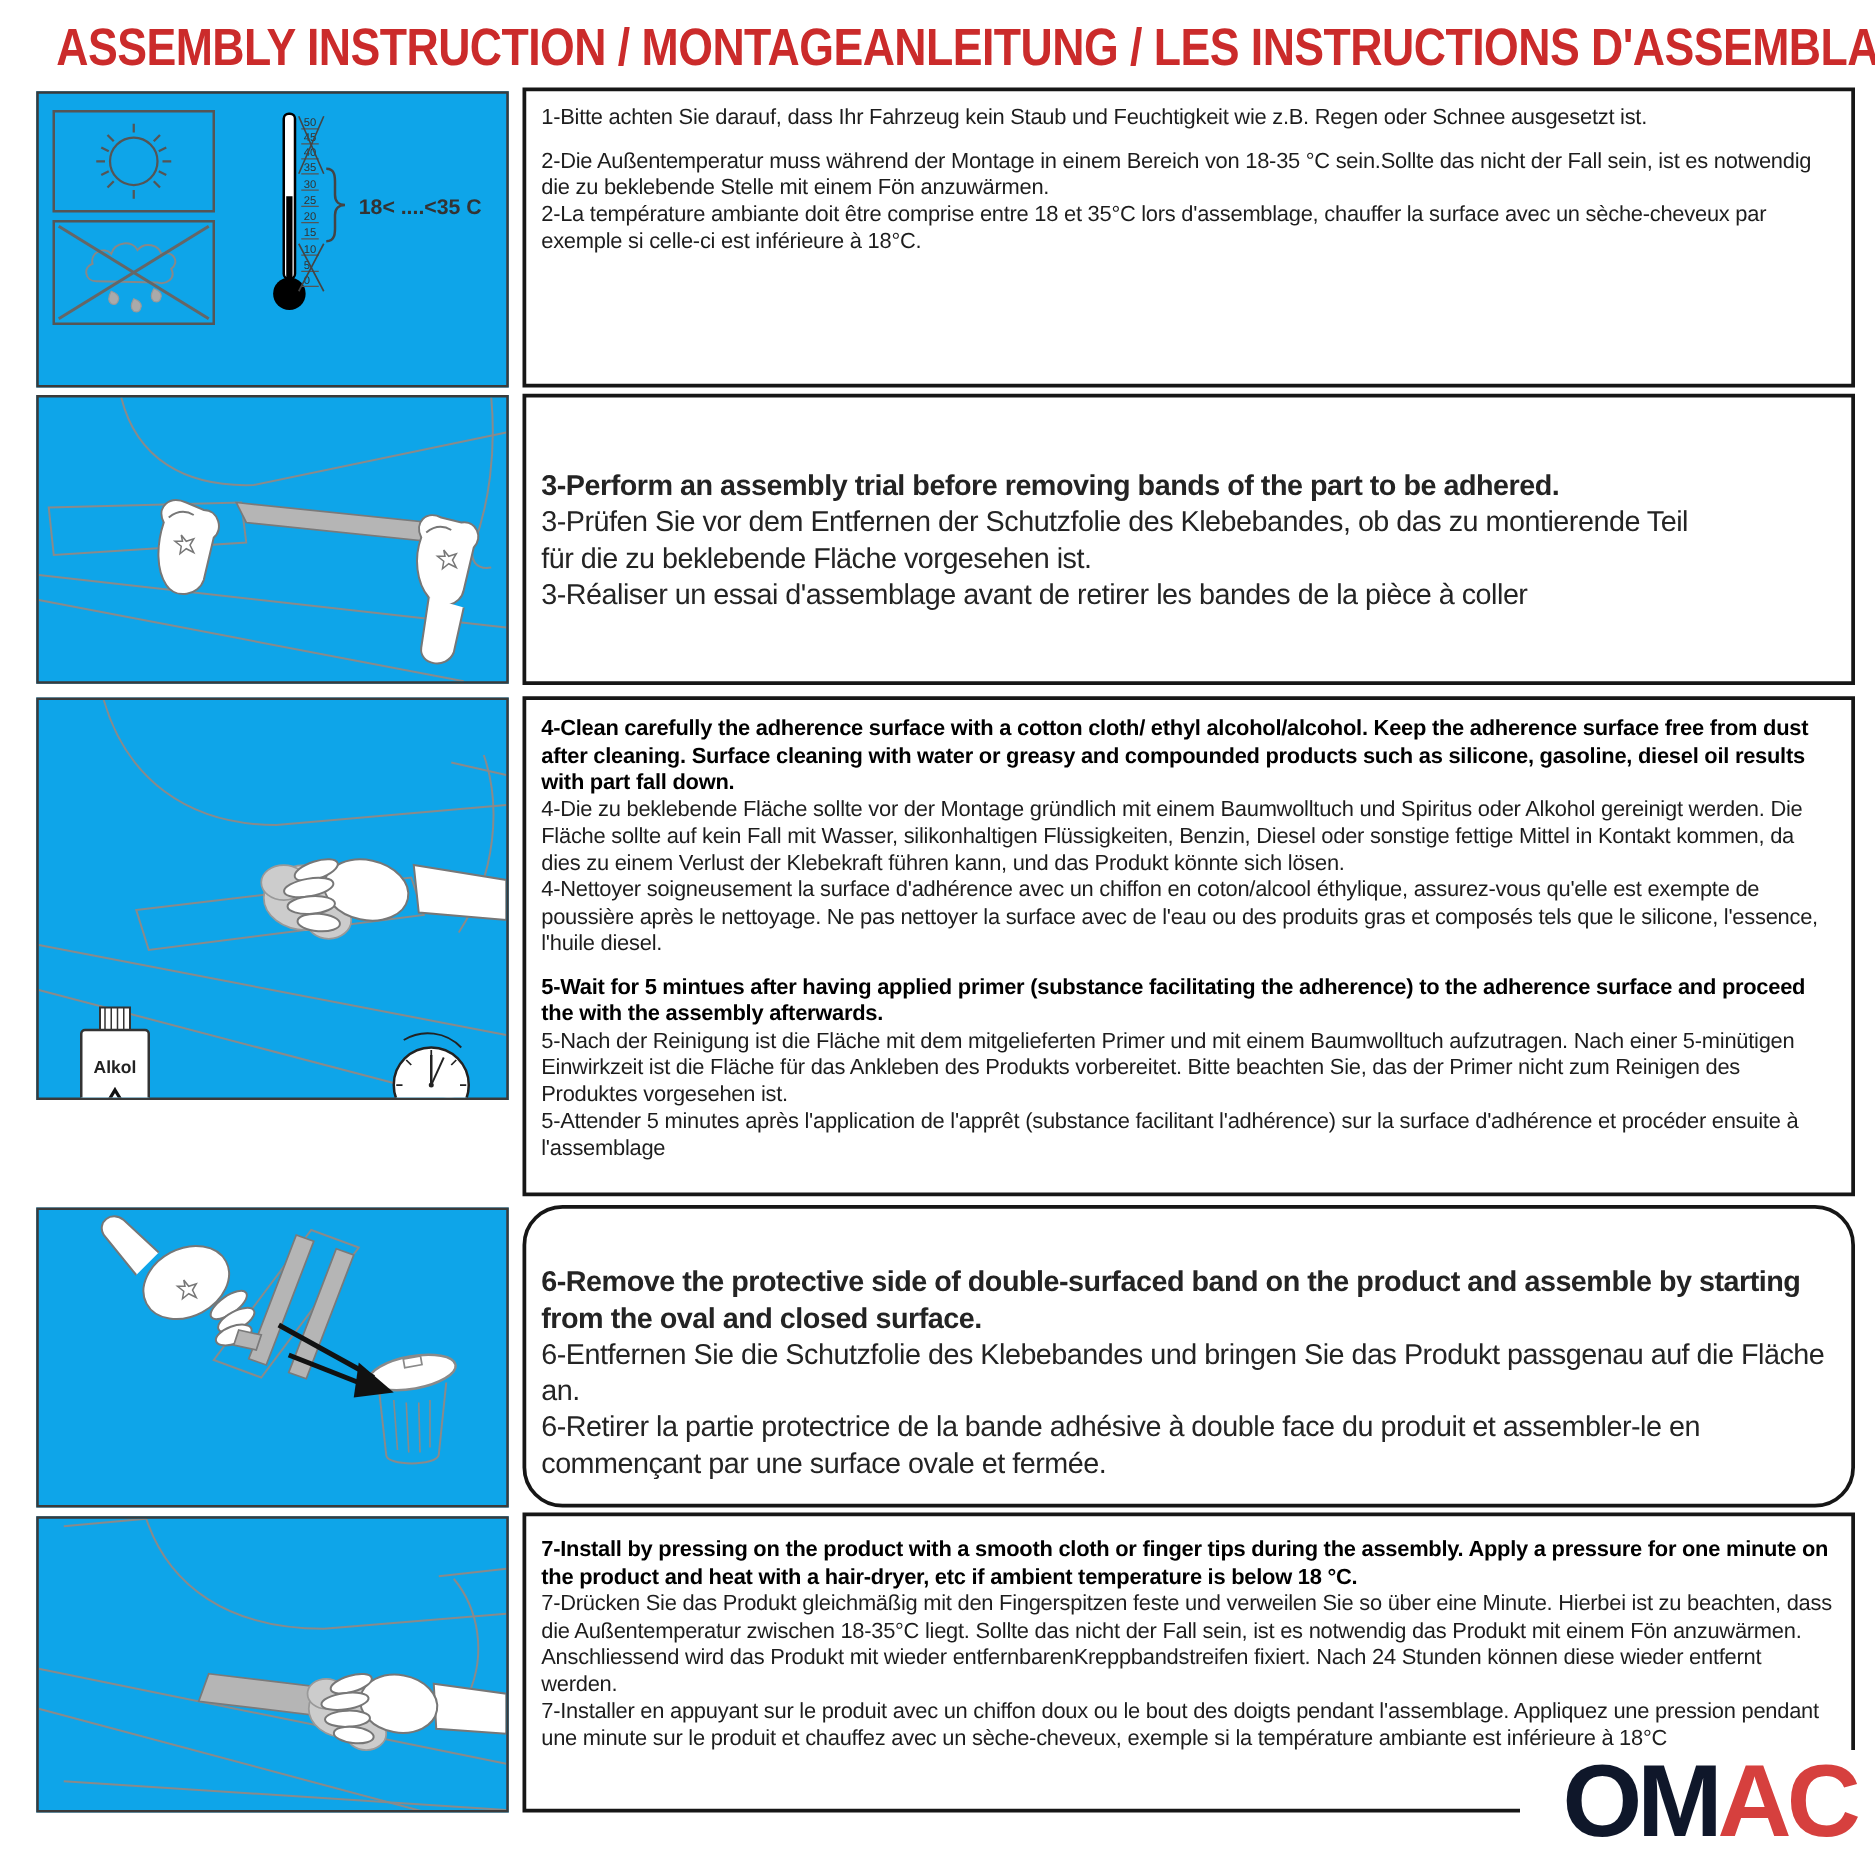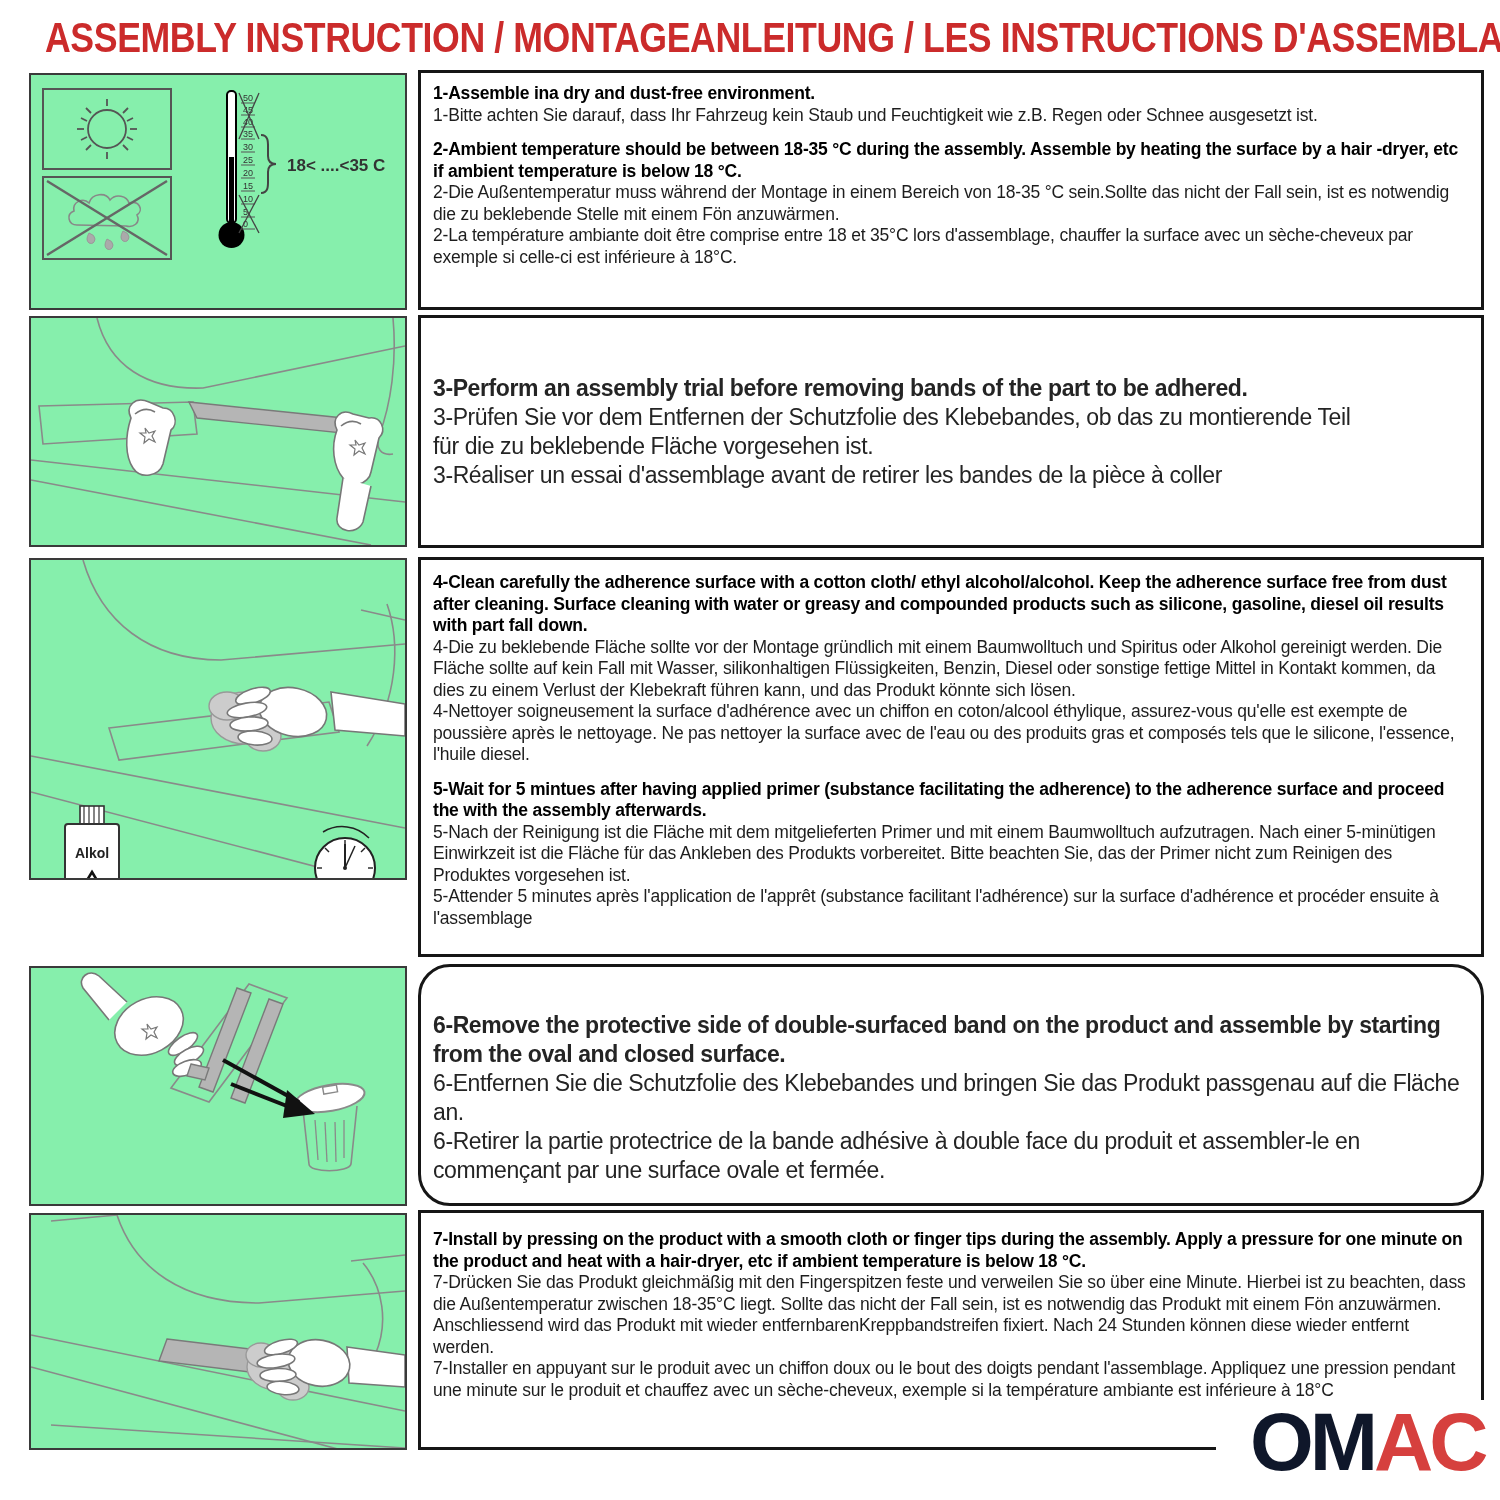--- a/index.html
+++ b/index.html
@@ -2,21 +2,21 @@
 <html><head>
 <meta charset="utf-8">
 <style>
   html,body{margin:0;padding:0;background:#ffffff;}
   body{width:1500px;height:1500px;position:relative;font-family:"Liberation Sans",sans-serif;overflow:hidden;}
   .page-title{
     position:absolute;left:45px;top:14px;font-size:42px;font-weight:bold;color:#cb2b2b;
     letter-spacing:-0.5px;white-space:nowrap;transform:scaleX(0.85);transform-origin:left top;
   }
   .row{position:absolute;left:0;width:1500px;}
-  .illus{position:absolute;left:29px;width:378px;border:2px solid #3a3a3a;background:#86efac;box-sizing:border-box;overflow:hidden;}
+  .illus{position:absolute;left:29px;width:378px;border:2px solid #3a3a3a;background:#0ea5e9;box-sizing:border-box;overflow:hidden;}
   .tbox{position:absolute;left:418px;width:1066px;border:3px solid #161616;background:#fff;box-sizing:border-box;overflow:hidden;}
   .tbox .inner{padding:10px 12px 0 12px;}
   p{margin:0;color:#1d1d1d;}
   .sm p{font-size:17.5px;line-height:21.5px;letter-spacing:-0.2px;max-width:1040px;}
   .lg p{font-size:23px;line-height:29px;letter-spacing:-0.4px;color:#242424;max-width:1040px;}
   .lg p.w940{max-width:940px;}
   .hd{font-weight:bold;color:#000;}
   .gap{height:13px;}
   svg{display:block;}
   svg text{font-family:"Liberation Sans",sans-serif;}
@@ -103,24 +103,22 @@
           <line x1="208" y1="120" x2="228" y2="158"></line>
             <line x1="228" y1="120" x2="208" y2="158"></line>
         </g>
         <path d="M230,60 C238,60 237,68 237,75 L237,81 C237,87 241,89 245,89 C241,89 237,91 237,97 L237,103 C237,110 238,118 230,118" fill="none" stroke="#444" stroke-width="2"></path>
       </g>
       <text x="256" y="96" font-size="17" font-weight="bold" fill="#333">18&lt; ....&lt;35 C</text>
     </svg>
   </div>
   <div class="tbox sm" style="top:0;height:240px;">
     <div class="inner">
-      <p class="hd">1-Assemble ina dry and dust-free environment.</p>
       <p>1-Bitte achten Sie darauf, dass Ihr Fahrzeug kein Staub und Feuchtigkeit wie z.B. Regen oder Schnee ausgesetzt ist.</p>
       <div class="gap"></div>
-      <p class="hd">2-Ambient temperature should be between 18-35 °C  during the assembly. Assemble by heating the surface by a hair -dryer, etc if ambient temperature is below 18 °C.</p>
       <p>2-Die Außentemperatur muss während der Montage in einem Bereich von 18-35 °C  sein.Sollte das nicht der Fall sein, ist es notwendig die zu beklebende Stelle mit einem Fön anzuwärmen.</p>
       <p>2-La température ambiante doit être comprise entre 18 et 35°C lors d'assemblage, chauffer la surface avec un sèche-cheveux par exemple si celle-ci est inférieure à 18°C.</p>
     </div>
   </div>
 </div>
 
 <div class="row" style="top:315px;height:233px;">
   <div class="illus" style="top:1px;height:231px;">
     <svg width="374" height="227" viewBox="0 0 374 227">
       <g>

